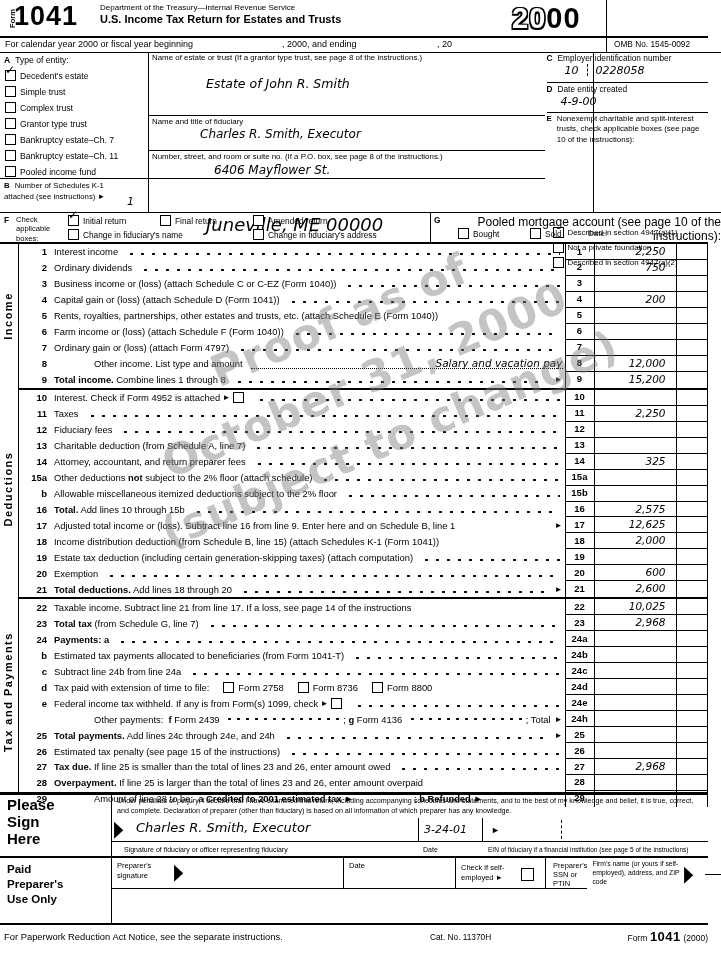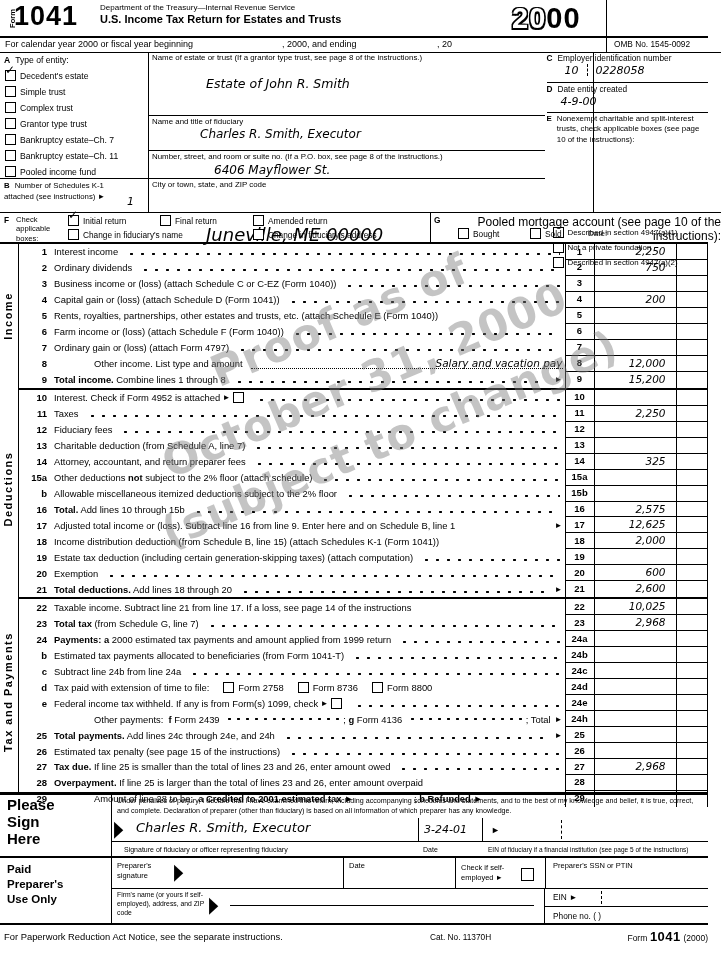--- a/index.html
+++ b/index.html
@@ -88,21 +88,21 @@
       padding:5px 0 0 5px;font-size:11px;}
   .sein{flex:1;position:relative;font-size:9px;}
   .dashv{position:absolute;border-left:1.5px dashed #000;}
   .slabels{position:absolute;left:0;top:48px;right:0;display:flex;font-size:7px;}
   .slabels .c1{flex:none;width:306px;padding:3px 0 0 12px;box-sizing:border-box;}
   .slabels .c2{flex:none;width:65px;padding:3px 0 0 5px;box-sizing:border-box;}
   .slabels .c3{flex:1;padding:3px 0 0 5px;font-size:6.5px;}
   
   .prep{left:0;top:858px;width:708px;height:67px;border-bottom:2.5px solid #000;box-sizing:border-box;}
   .prep .side-title{font-size:11.5px;line-height:1.3;padding-top:4px;}
-  .pright{position:absolute;left:112px;top:0;right:0;bottom:0;display:flex;flex-direction:column;}
+  .pright{position:absolute;left:112px;top:0;right:0;bottom:0;display:flex;flex-direction:row;}
   .prow1{height:31px;border-bottom:1.5px solid #000;display:flex;box-sizing:border-box;}
   .psig{flex:none;width:231px;font-size:7.5px;line-height:1.3;padding:3px 0 0 5px;box-sizing:border-box;position:relative;}
   .psig .bigarr{position:absolute;left:62px;top:3px;}
   .pdate{flex:none;width:112px;border-left:1.5px solid #000;font-size:7.5px;padding:3px 0 0 5px;box-sizing:border-box;}
   .pcheck{flex:none;width:90px;border-left:1.5px solid #000;font-size:7.5px;line-height:1.3;
       padding:5px 0 0 5px;box-sizing:border-box;position:relative;}
   .pcheck .cbx{position:absolute;right:7px;bottom:7px;width:11px;height:11px;}
   .pssn{flex:1;border-left:1.5px solid #000;font-size:7.5px;padding:3px 0 0 7px;box-sizing:border-box;}
   .prow2{flex:1;display:flex;}
   .pfirm{flex:none;width:433px;border-right:1.5px solid #000;box-sizing:border-box;position:relative;
@@ -190,21 +190,20 @@
       </div>
       <div class="mcell bt" style="top:63px;height:30px;">
         <div class="flabel">Name and title of fiduciary</div>
         <div class="hw" style="padding:1px 0 0 52px;font-size:12px;">Charles R. Smith, Executor</div>
       </div>
       <div class="mcell bt" style="top:79px;height:33px;margin-top:19px;">
         <div class="flabel">Number, street, and room or suite no. (If a P.O. box, see page 8 of the instructions.)</div>
         <div class="hw" style="padding:2px 0 0 66px;font-size:12px;">6406 Mayflower St.</div>
       </div>
       <div class="mcell bt" style="top:126px;height:34px;">
-        <div class="flabel">City or town, state, and ZIP code</div>
         <div class="hw" style="padding:3px 0 0 58px;font-size:18px;margin-top:32px;">Juneville, ME 00000</div>
       </div>
     </div>
 
     <div class="rcol">
       <div class="rcell" style="top:0;height:30px;">
         <div style="font-size:8.3px;padding-top:1px;"><span class="letter">C</span><span>Employer identification number</span></div>
         <div class="hw" style="padding:1px 0 0 18px;font-size:11px;"><span>10</span><span class="dashsep"></span><span>0228058</span></div>
       </div>
       <div class="rcell bt" style="top:30px;height:30px;">
@@ -508,21 +507,21 @@
               <span class="lbl"><b>Total tax</b><span> (from Schedule G, line 7)</span></span>
               <span class="dotlead"></span>
             </div>
             <span class="ncol">23</span>
             <span class="vcol"><span class="hw">2,968</span></span>
             <span class="ccol"></span>
           </div>
           <div class="trow">
             <div class="desc">
               <span class="lnum">24</span>
-              <span class="lbl"><b>Payments: a</b><span> 2000 estimated tax payments and amount applied from 1999 return</span></span>
+              <span class="lbl"><b>Payments: a</b></span>
               <span class="dotlead"></span>
             </div>
             <span class="ncol">24a</span>
             <span class="vcol"><span class="hw"></span></span>
             <span class="ccol"></span>
           </div>
           <div class="trow">
             <div class="desc">
               <span class="lnum">b</span>
               <span class="lbl"><span>Estimated tax payments allocated to beneficiaries (from Form 1041-T)</span></span>

